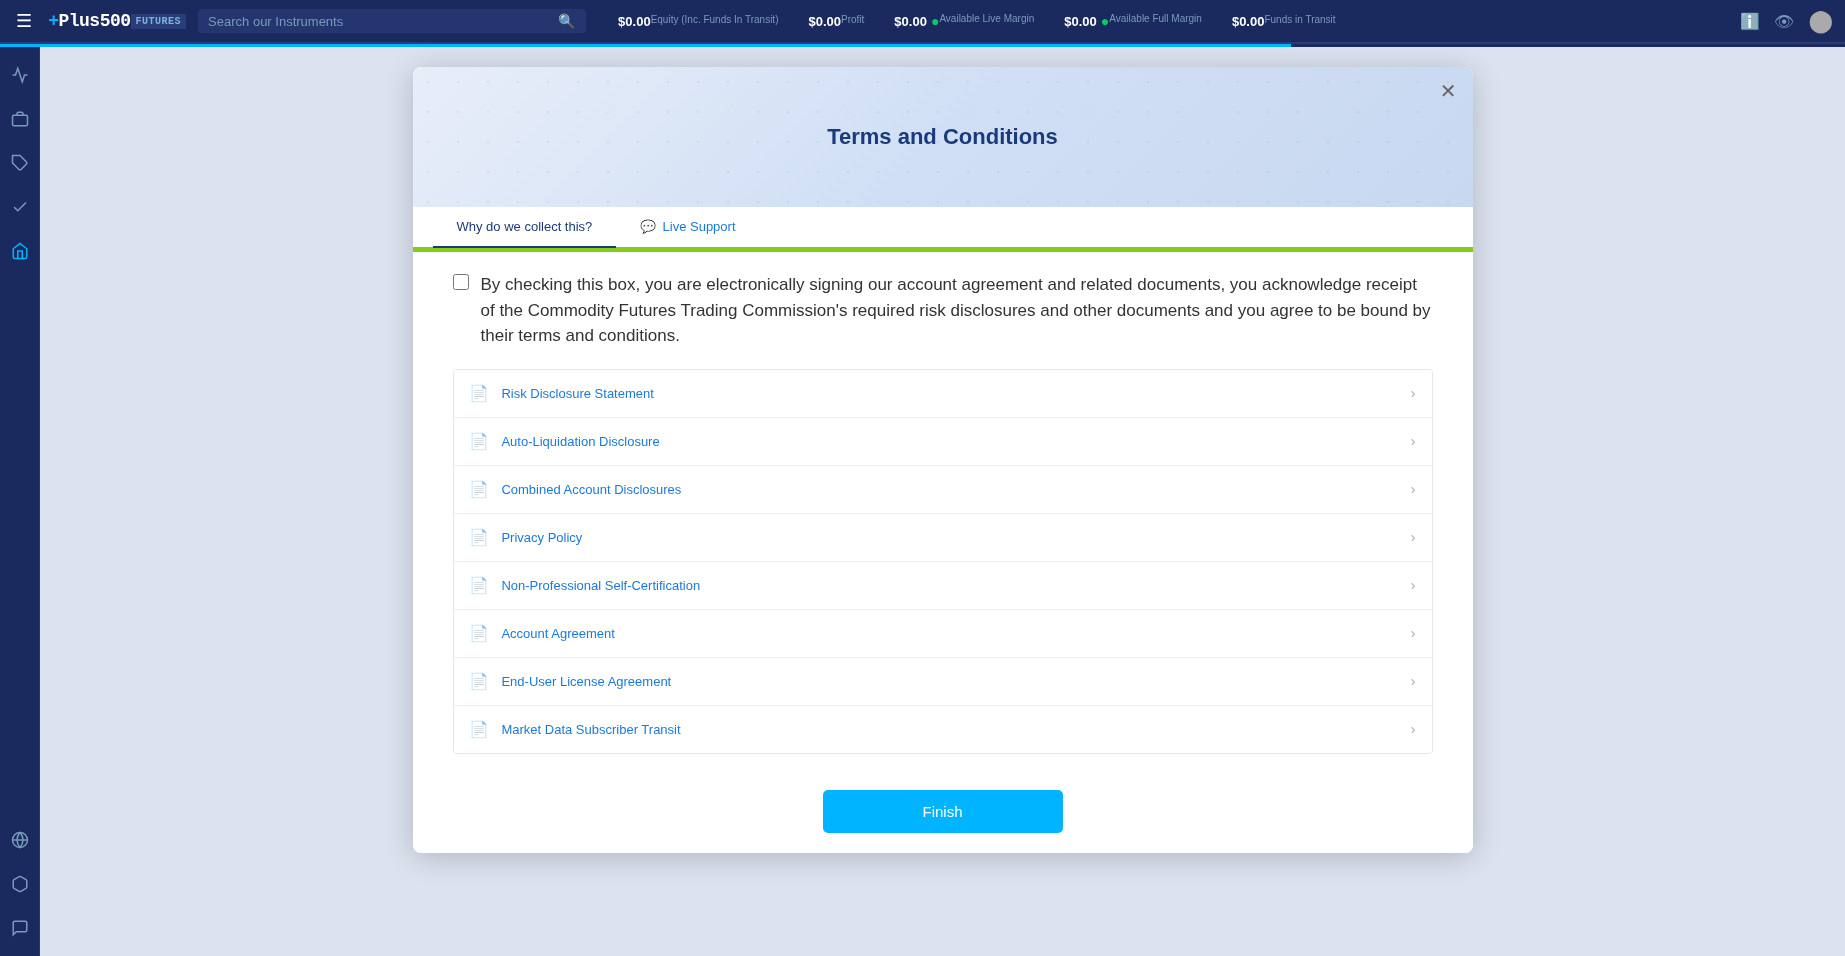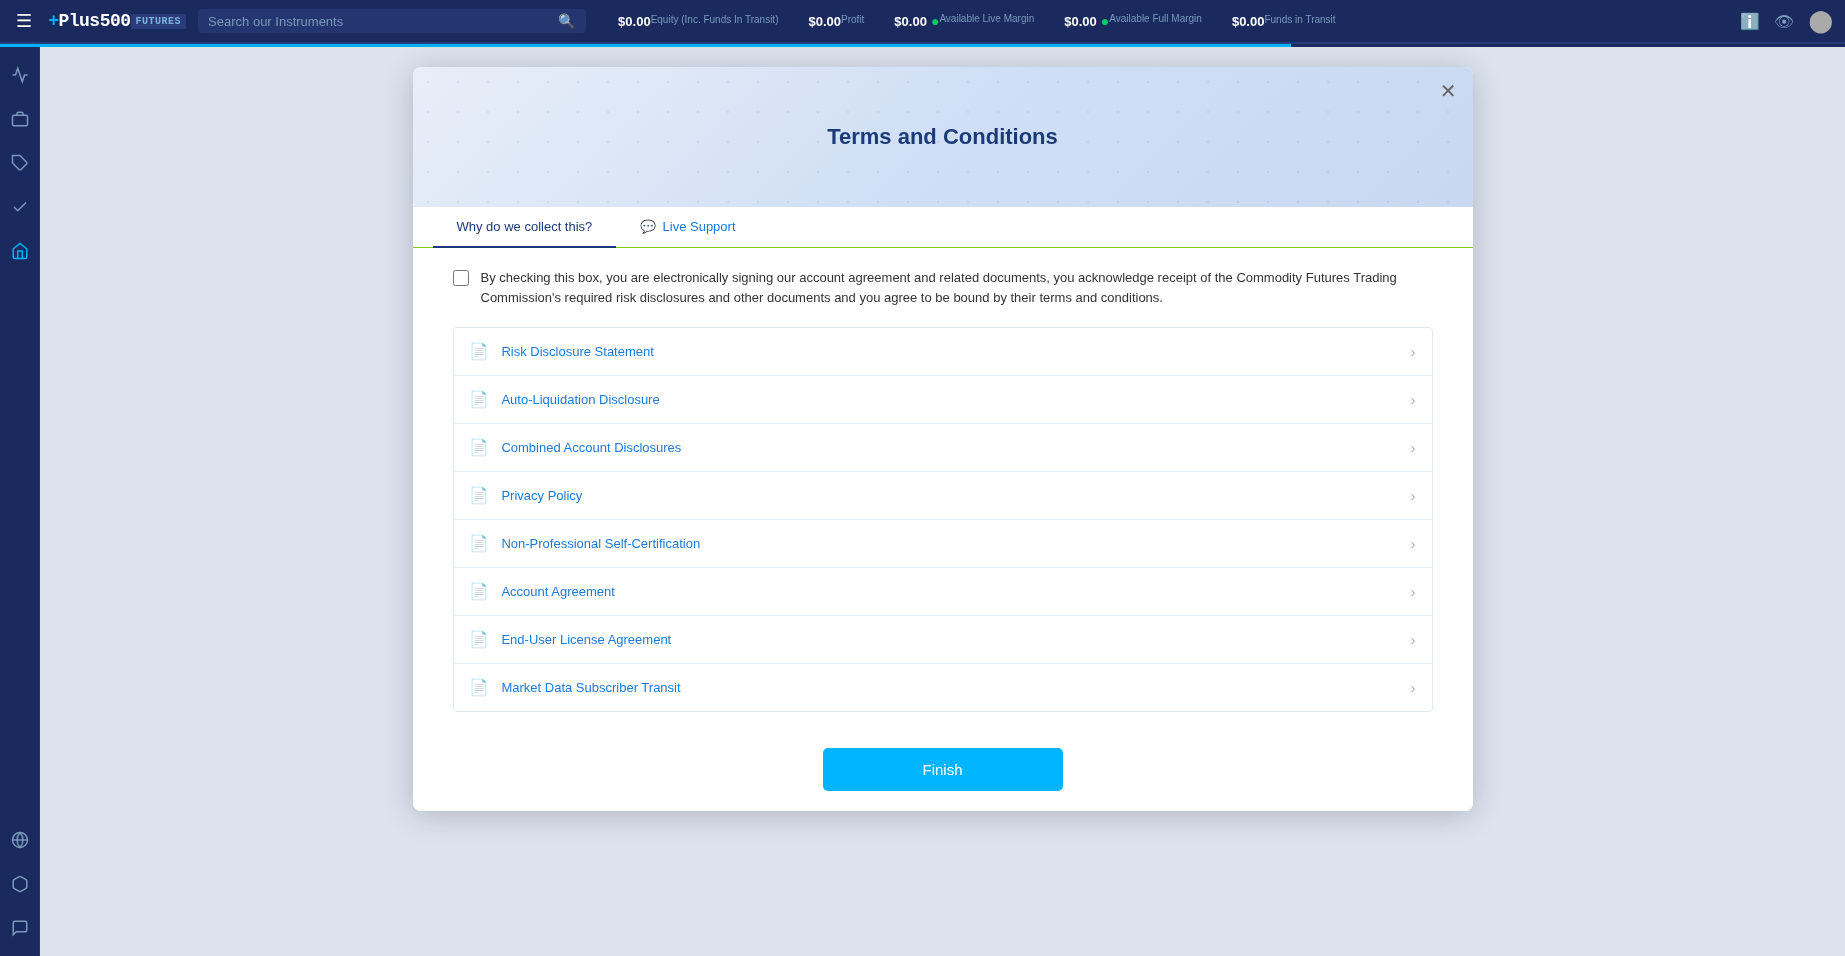--- a/index.html
+++ b/index.html
@@ -207,21 +207,21 @@
       right: 16px;
       background: none;
       border: none;
       font-size: 20px;
       color: #666;
       cursor: pointer;
       z-index: 2;
     }
     .modal-tabs {
       display: flex;
-      border-bottom: 1px solid #84cc16;
+      border-bottom: 5px solid #84cc16;
       background: white;
       padding: 0 20px;
     }
     .modal-tab {
       padding: 12px 24px;
       font-size: 13px;
       color: #555;
       cursor: pointer;
       border-bottom: 2px solid transparent;
       display: flex;
@@ -251,21 +251,21 @@
     }
     .consent-checkbox {
       width: 16px;
       height: 16px;
       border: 1px solid #999;
       flex-shrink: 0;
       margin-top: 2px;
       cursor: pointer;
     }
     .consent-text {
-      font-size: 13px;
+      font-size: 17px;
       color: #333;
       line-height: 1.5;
     }
     .doc-list {
       border: 1px solid #e0e8f0;
       border-radius: 4px;
       overflow: hidden;
     }
     .doc-item {
       display: flex;

